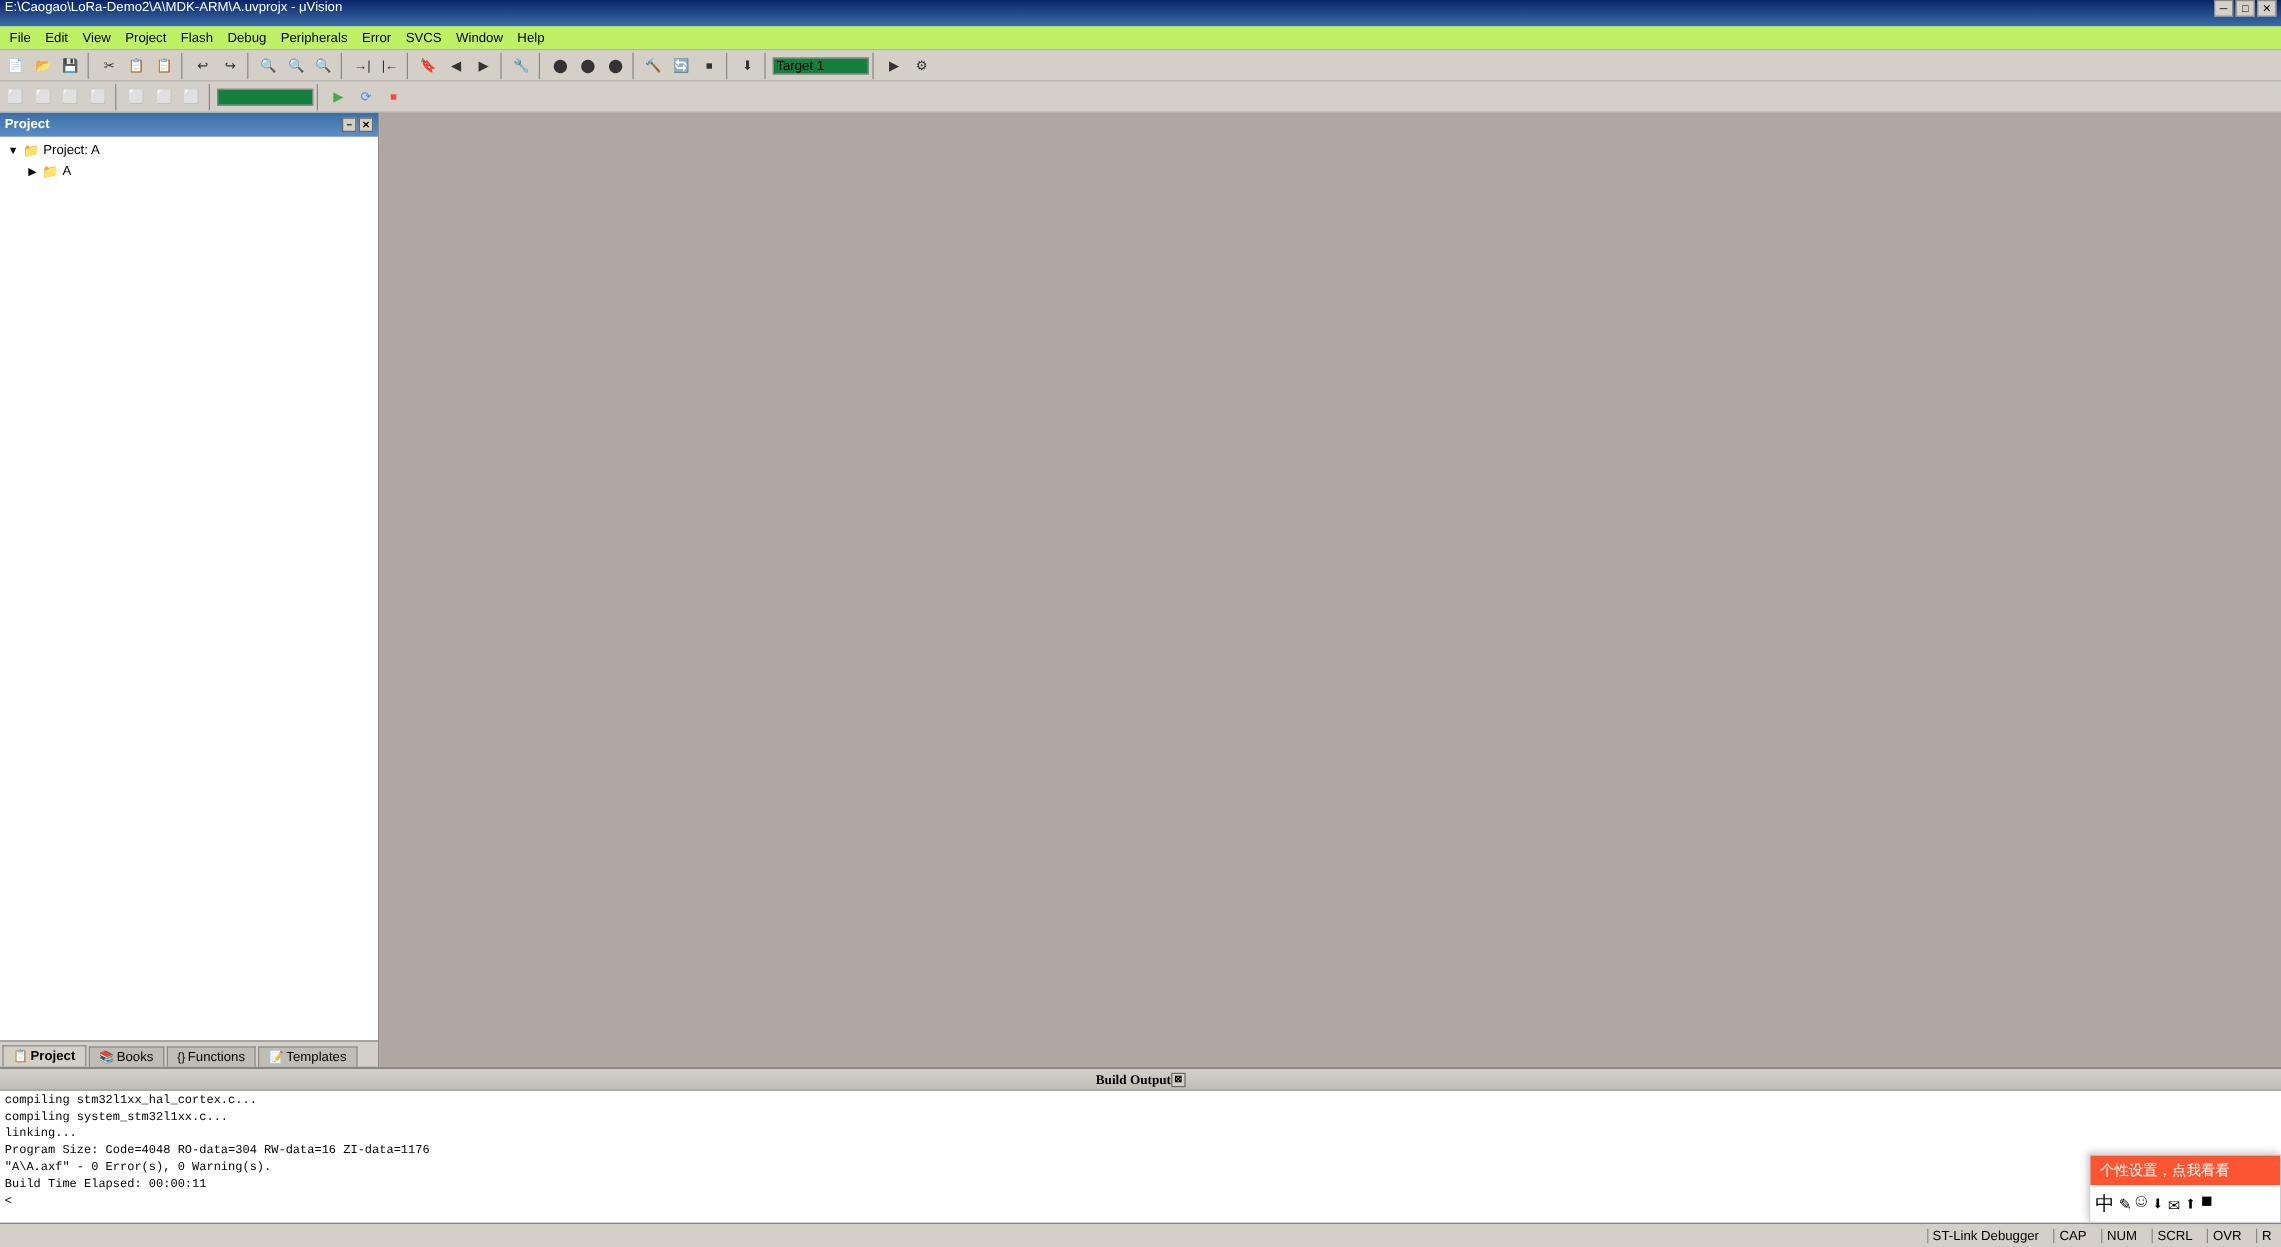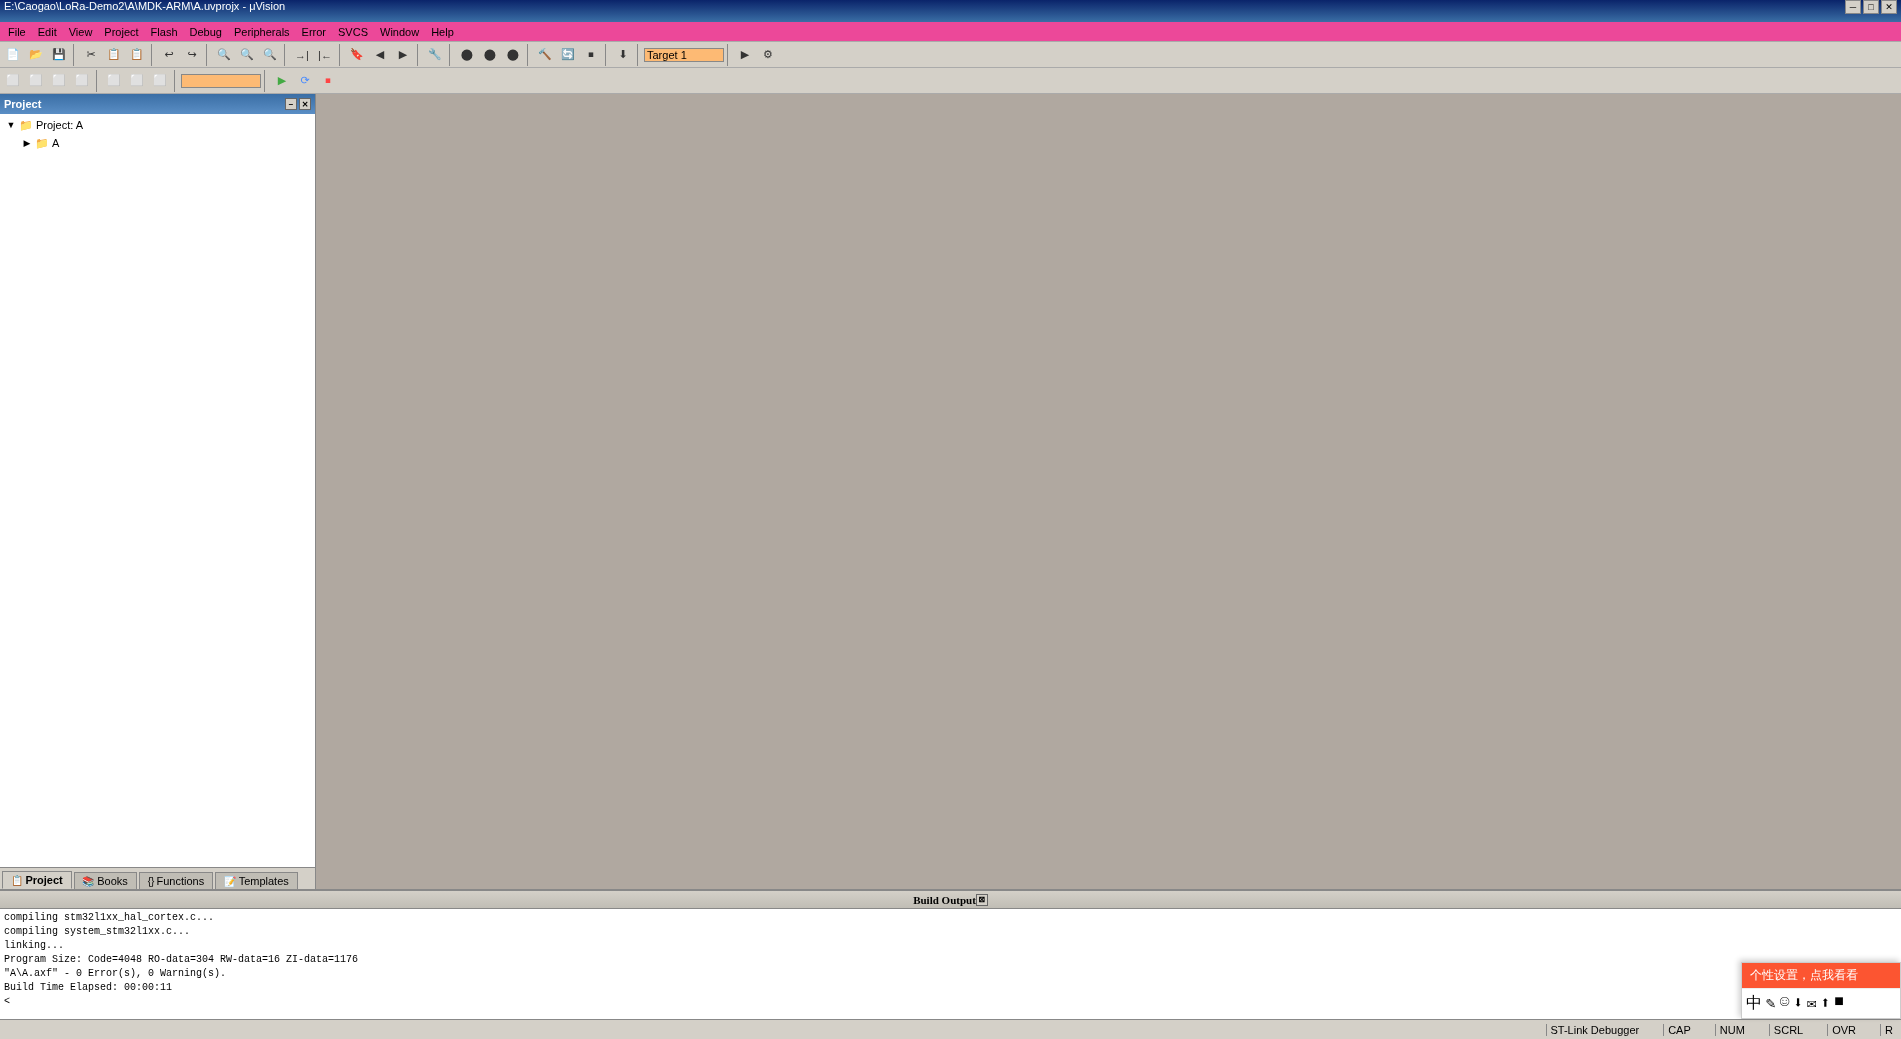--- a/index.html
+++ b/index.html
@@ -31,21 +31,21 @@
       border: 1px solid #888;
       font-size: 9px;
       display: flex; align-items: center; justify-content: center;
       cursor: pointer;
       color: #000;
     }
 
     
     #menu-bar {
       height: 20px;
-      background: #ec4899;
+      background: #bef264;
       display: flex;
       align-items: center;
       padding: 0 2px;
       border-bottom: 1px solid #aaa;
     }
     .menu-item {
       padding: 2px 6px;
       font-size: 11px;
       cursor: pointer;
       white-space: nowrap;
@@ -71,21 +71,21 @@
       color: #333;
     }
     .tb-sep {
       width: 4px; height: 22px;
       border-left: 1px solid #888;
       margin: 0 2px;
     }
     .tb-input {
       height: 14px;
       border: 1px solid #888;
-      background: #fdba74;
+      background: #15803d;
       font-size: 11px;
       padding: 0 2px;
     }
 
     
     #app {
       display: flex;
       flex-direction: column;
       width: 1901px;
       height: 1039px;
@@ -229,21 +229,21 @@
       border-top: 1px solid #888;
       display: flex;
       align-items: center;
       padding: 0 4px;
       font-size: 11px;
       justify-content: space-between;
     }
     .status-right {
       display: flex;
       align-items: center;
-      gap: 20px;
+      gap: 8px;
     }
     .status-item {
       padding: 0 4px;
       border-left: 1px solid #888;
     }
 
     
     #csdn-widget {
       position: absolute;
       right: 0;

